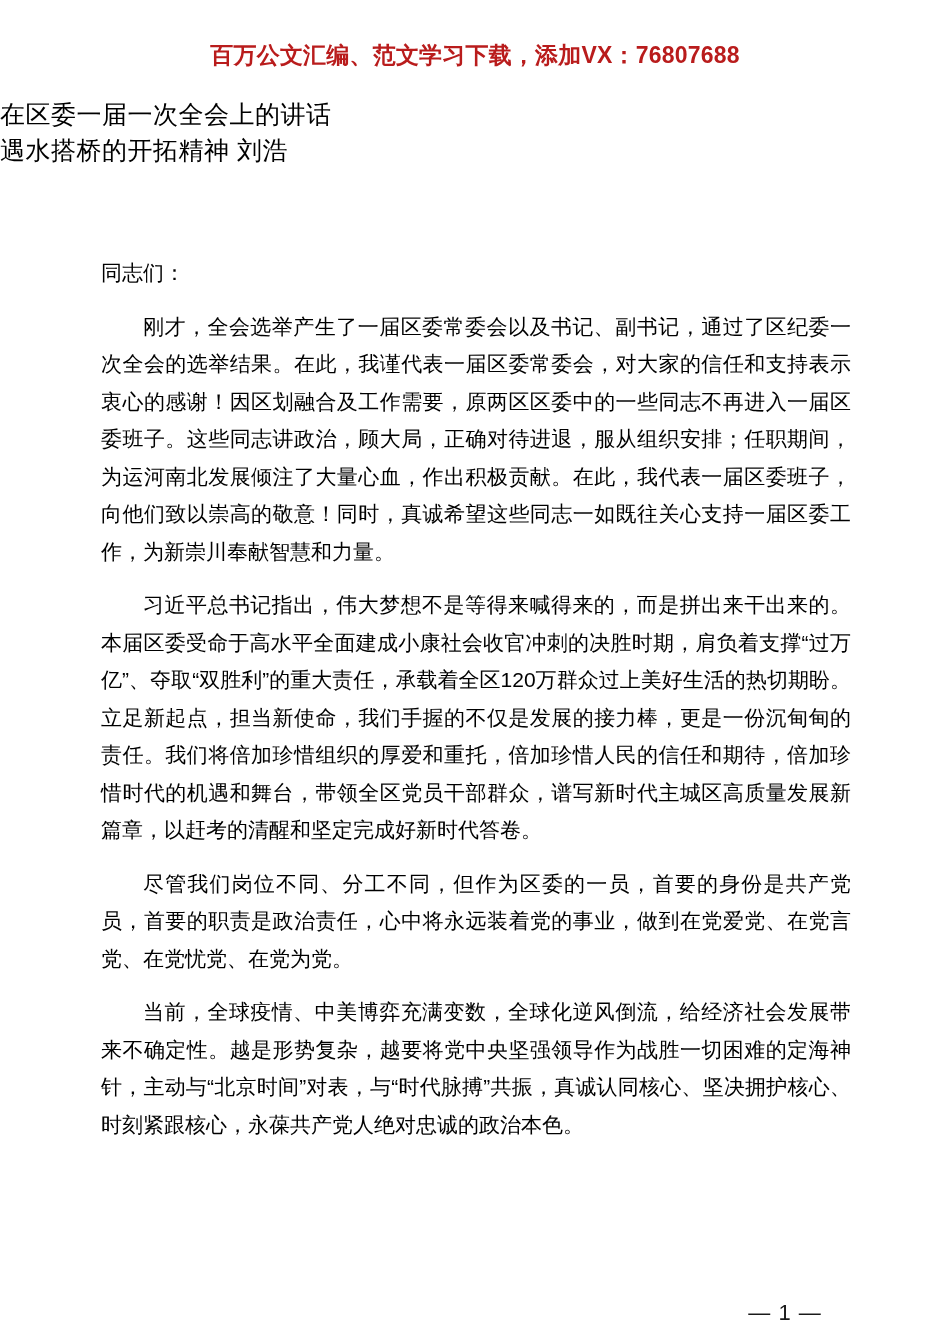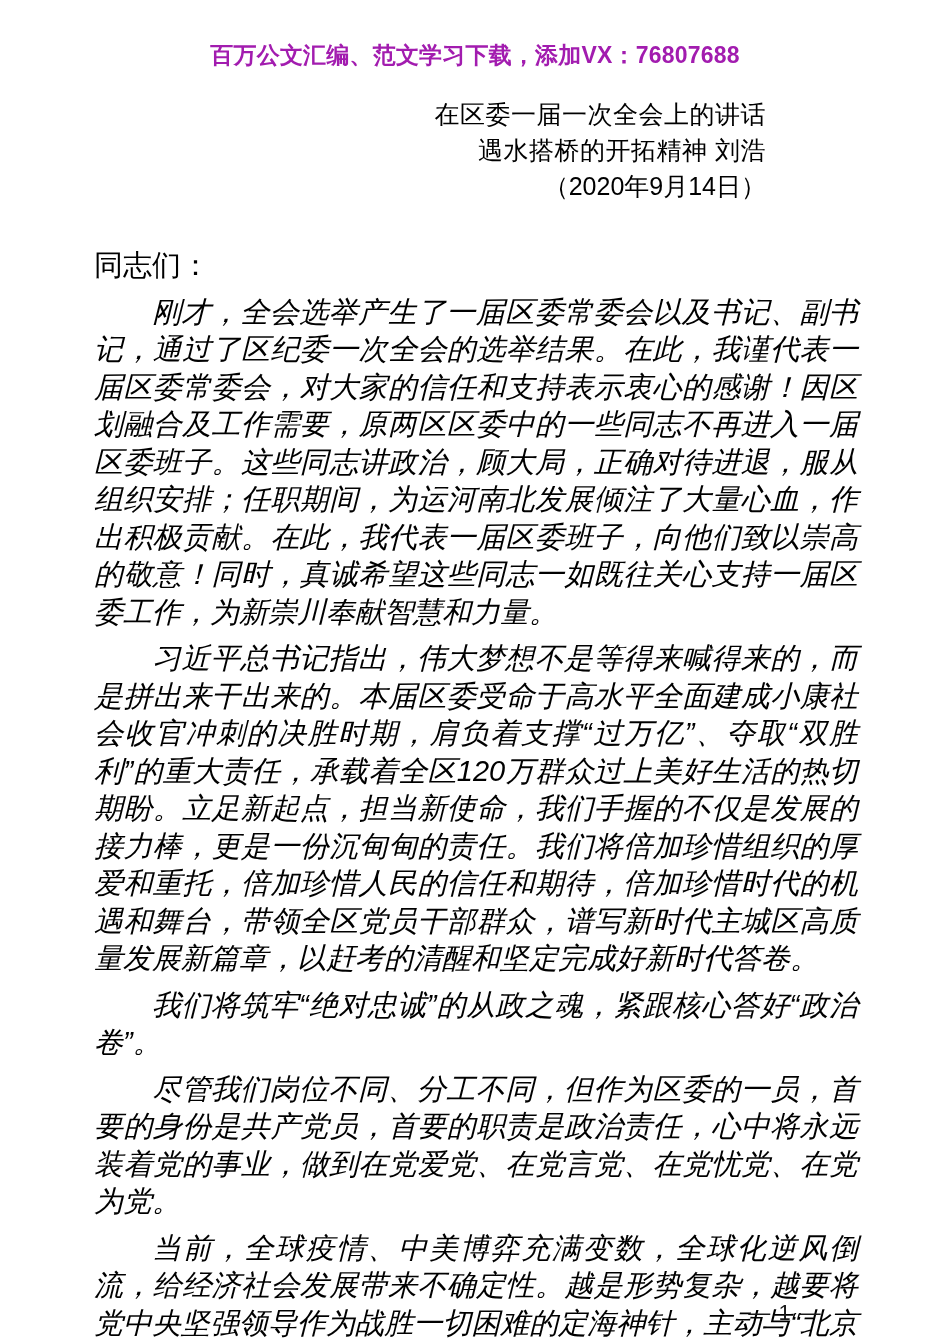--- a/index.html
+++ b/index.html
@@ -21,36 +21,36 @@
     box-sizing: border-box;
   }
 
   
   .watermark {
     position: absolute;
     top: 42px;
     left: 0;
     width: 950px;
     text-align: center;
-    color: #a21caf;
+    color: #b91c1c;
     font-size: 23px;
     font-weight: 700;
     letter-spacing: 0.2px;
     white-space: nowrap;
     line-height: 1.2;
     user-select: none;
   }
 
   
   .title-block {
     position: absolute;
     top: 96px;
     left: 0;
     width: 766px;
-    text-align: right;
+    text-align: left;
   }
   .title-line {
     font-size: 25px;
     line-height: 36px;
     font-weight: 400;
     letter-spacing: 0.5px;
     color: #000;
     white-space: nowrap;
   }
   .title-line.date {
@@ -58,33 +58,32 @@
   }
 
   
   .body-text {
     position: absolute;
     top: 238px;
     left: 85px;
     width: 782px;
   }
   .para {
-    font-size: 29px;
+    font-size: 21px;
     line-height: 37.5px;
     text-align: justify;
     text-justify: inter-ideograph;
     text-align-last: left;
-    margin: 9px;
+    margin: 16px;
     color: #000;
     letter-spacing: 0px;
     word-break: break-all;
   }
   .para.indent {
     text-indent: 2em;
-    font-style: italic;
   }
   .para.salutation {
     text-indent: 0;
   }
 
   
   .page-number {
     position: absolute;
     bottom: 18px;
     left: 0;
@@ -102,28 +101,26 @@
 </head>
 <body>
 
 <div class="page">
 
   <div class="watermark">百万公文汇编、范文学习下载，添加VX：76807688</div>
 
   <div class="title-block">
     <div class="title-line">在区委一届一次全会上的讲话</div>
     <div class="title-line">遇水搭桥的开拓精神  刘浩</div>
-    <div class="title-line date">（2020年9月14日）</div>
   </div>
 
   <div class="body-text">
     <p class="para salutation">同志们：</p>
     <p class="para indent">刚才，全会选举产生了一届区委常委会以及书记、副书记，通过了区纪委一次全会的选举结果。在此，我谨代表一届区委常委会，对大家的信任和支持表示衷心的感谢！因区划融合及工作需要，原两区区委中的一些同志不再进入一届区委班子。这些同志讲政治，顾大局，正确对待进退，服从组织安排；任职期间，为运河南北发展倾注了大量心血，作出积极贡献。在此，我代表一届区委班子，向他们致以崇高的敬意！同时，真诚希望这些同志一如既往关心支持一届区委工作，为新崇川奉献智慧和力量。</p>
     <p class="para indent">习近平总书记指出，伟大梦想不是等得来喊得来的，而是拼出来干出来的。本届区委受命于高水平全面建成小康社会收官冲刺的决胜时期，肩负着支撑“过万亿”、夺取“双胜利”的重大责任，承载着全区120万群众过上美好生活的热切期盼。立足新起点，担当新使命，我们手握的不仅是发展的接力棒，更是一份沉甸甸的责任。我们将倍加珍惜组织的厚爱和重托，倍加珍惜人民的信任和期待，倍加珍惜时代的机遇和舞台，带领全区党员干部群众，谱写新时代主城区高质量发展新篇章，以赶考的清醒和坚定完成好新时代答卷。</p>
-    <p class="para indent">我们将筑牢“绝对忠诚”的从政之魂，紧跟核心答好“政治卷”。</p>
     <p class="para indent">尽管我们岗位不同、分工不同，但作为区委的一员，首要的身份是共产党员，首要的职责是政治责任，心中将永远装着党的事业，做到在党爱党、在党言党、在党忧党、在党为党。</p>
     <p class="para indent">当前，全球疫情、中美博弈充满变数，全球化逆风倒流，给经济社会发展带来不确定性。越是形势复杂，越要将党中央坚强领导作为战胜一切困难的定海神针，主动与“北京时间”对表，与“时代脉搏”共振，真诚认同核心、坚决拥护核心、时刻紧跟核心，永葆共产党人绝对忠诚的政治本色。</p>
   </div>
 
   <div class="page-number">
     <span class="pn-inner">— 1 —</span>
   </div>
 
 </div>
 

